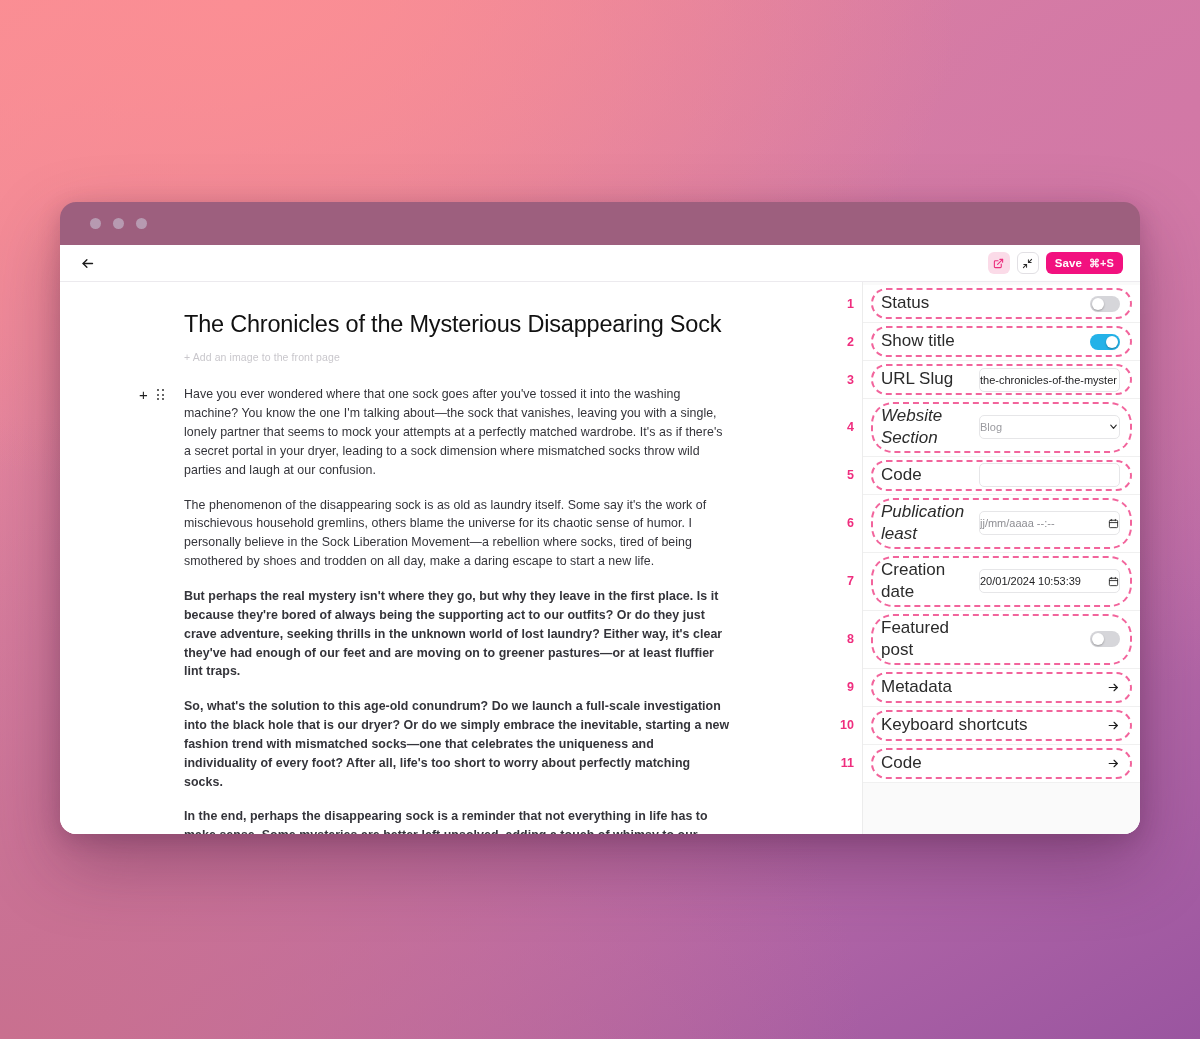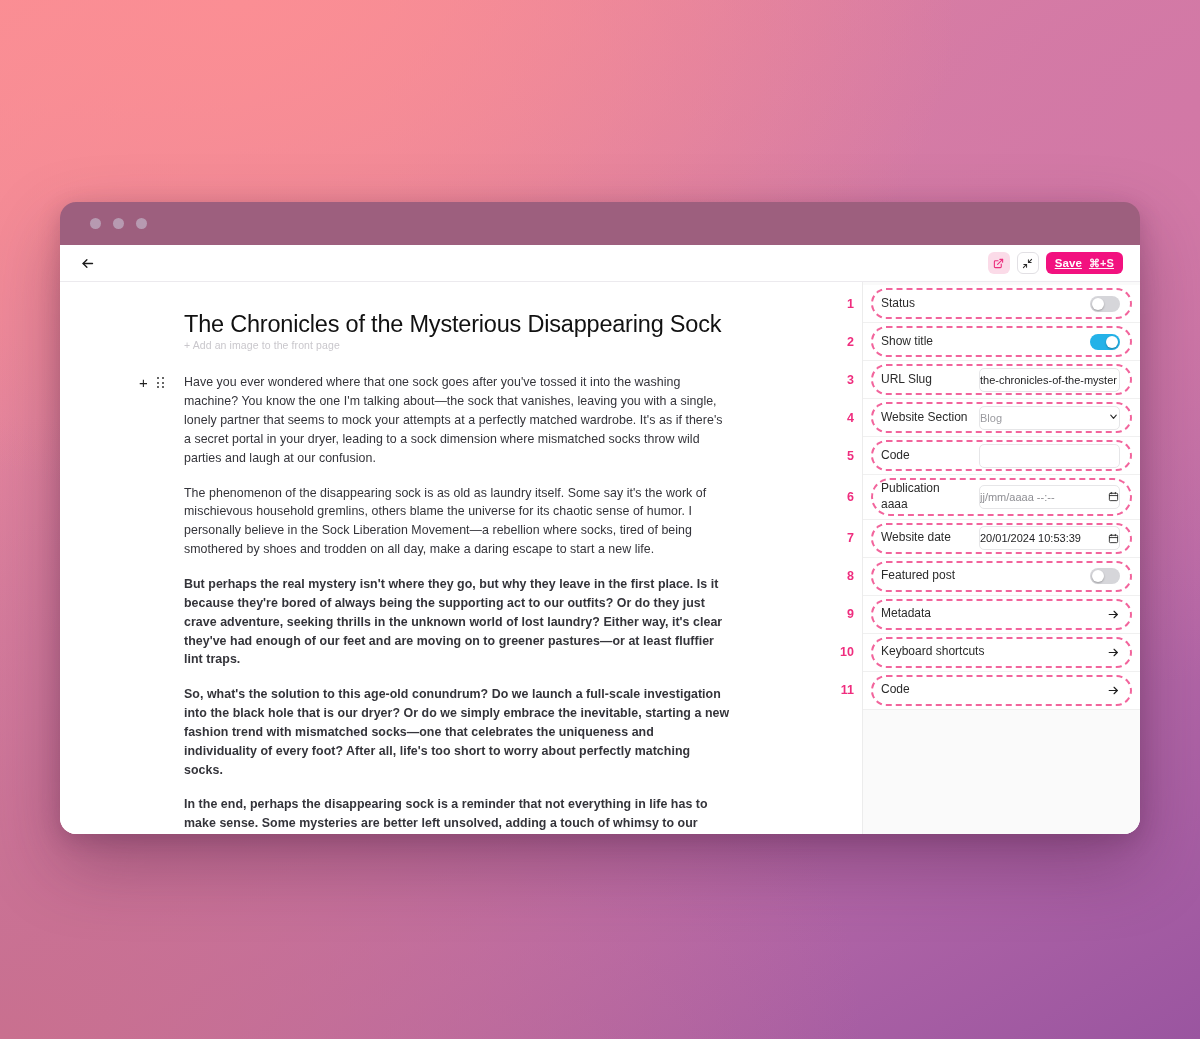--- a/index.html
+++ b/index.html
@@ -57,21 +57,20 @@
     cursor: pointer; border: 1px solid transparent;
   }
   .icon-btn.pink { background: #fbdbe8; color: #ec2f7d; }
   .icon-btn.plain { background: #fff; border-color: #e2e0e4; color: #2a2a2a; }
   .save-btn {
     height: 22px; border-radius: 6px; border: none;
     background: #f2117f; color: #fff; cursor: pointer;
     font-size: 11.5px; font-weight: 700;
     padding: 0 9px; display: flex; align-items: center; gap: 7px;
     letter-spacing: .1px;
-    text-decoration: underline;
   }
   .save-btn .kbd { font-weight: 700; font-size: 11px; opacity: .95; }
 
   
   .body-split { flex: 1 1 auto; display: flex; min-height: 0; position: relative; }
 
   
   .editor {
     flex: 1 1 auto; min-width: 0;
     overflow: hidden;
@@ -79,21 +78,21 @@
     background: #fff;
     position: relative;
   }
   .doc { width: 546px; margin-left: 124px; position: relative; }
   .doc-title {
     font-size: 23.5px; font-weight: 400; color: #111;
     letter-spacing: -0.2px; line-height: 1.25;
     white-space: nowrap;
   }
   .add-image {
-    margin-top: 0; font-size: 10.5px; color: #c9c7cc; cursor: pointer;
+    margin-top: 12px; font-size: 10.5px; color: #c9c7cc; cursor: pointer;
     letter-spacing: .1px;
   }
   .block { position: relative; margin-top: 22px; }
   .block-handles {
     position: absolute; left: -45px; top: 2px;
     display: flex; align-items: center; gap: 9px;
     color: #202020;
   }
   .plus-h { font-size: 15px; line-height: 1; cursor: pointer; }
   .grip {
@@ -134,24 +133,24 @@
   .row .anno {
     position: absolute; left: -33px; top: 50%; transform: translateY(-50%);
     color: #ef2d7e; font-weight: 700; font-size: 12.5px;
     width: 24px; text-align: right;
   }
   .row .hl {
     position: absolute; left: 8px; right: 8px; top: 3px; bottom: 3px;
     border: 2px dashed #f2649c; border-radius: 22px; pointer-events: none;
   }
   .row-label {
-    font-size: 12px; color: #2b2b2b; line-height: 1.32;
+    font-size: 17px; color: #2b2b2b; line-height: 1.32;
     flex: 0 0 88px;
   }
-  .row-label.wrap { white-space: normal; }
+  .row-label.wrap { white-space: normal; font-style: italic; }
   .row-ctrl { margin-left: auto; display: flex; align-items: center; }
 
   .switch {
     width: 30px; height: 16px; border-radius: 10px; position: relative;
     background: #d6d6da; cursor: pointer; flex: 0 0 auto;
   }
   .switch .knob {
     position: absolute; top: 2px; left: 2px;
     width: 12px; height: 12px; border-radius: 50%; background: #fff;
     box-shadow: 0 1px 2px rgba(0,0,0,.28);
@@ -310,38 +309,38 @@
             <span class="hl"></span>
             <span class="row-label">Code</span>
             <span class="field empty">
               <span class="val"></span>
             </span>
           </div>
 
           <div class="row">
             <span class="anno">6</span>
             <span class="hl"></span>
-            <span class="row-label wrap">Publication aaaa</span>
+            <span class="row-label wrap">Publication least</span>
             <span class="field">
               <span class="ph">jj/mm/aaaa --:--</span>
               <span class="cal">
                 <svg width="11" height="11" viewBox="0 0 24 24" fill="none" stroke="currentColor" stroke-width="2" stroke-linecap="round" stroke-linejoin="round">
                   <rect x="3" y="5" width="18" height="16" rx="2"></rect>
                   <line x1="3" y1="10" x2="21" y2="10"></line>
                   <line x1="8" y1="3" x2="8" y2="6"></line>
                   <line x1="16" y1="3" x2="16" y2="6"></line>
                 </svg>
               </span>
             </span>
           </div>
 
           <div class="row">
             <span class="anno">7</span>
             <span class="hl"></span>
-            <span class="row-label">Website date</span>
+            <span class="row-label">Creation date</span>
             <span class="field">
               <span class="val">20/01/2024 10:53:39</span>
               <span class="cal">
                 <svg width="11" height="11" viewBox="0 0 24 24" fill="none" stroke="currentColor" stroke-width="2" stroke-linecap="round" stroke-linejoin="round">
                   <rect x="3" y="5" width="18" height="16" rx="2"></rect>
                   <line x1="3" y1="10" x2="21" y2="10"></line>
                   <line x1="8" y1="3" x2="8" y2="6"></line>
                   <line x1="16" y1="3" x2="16" y2="6"></line>
                 </svg>
               </span>

